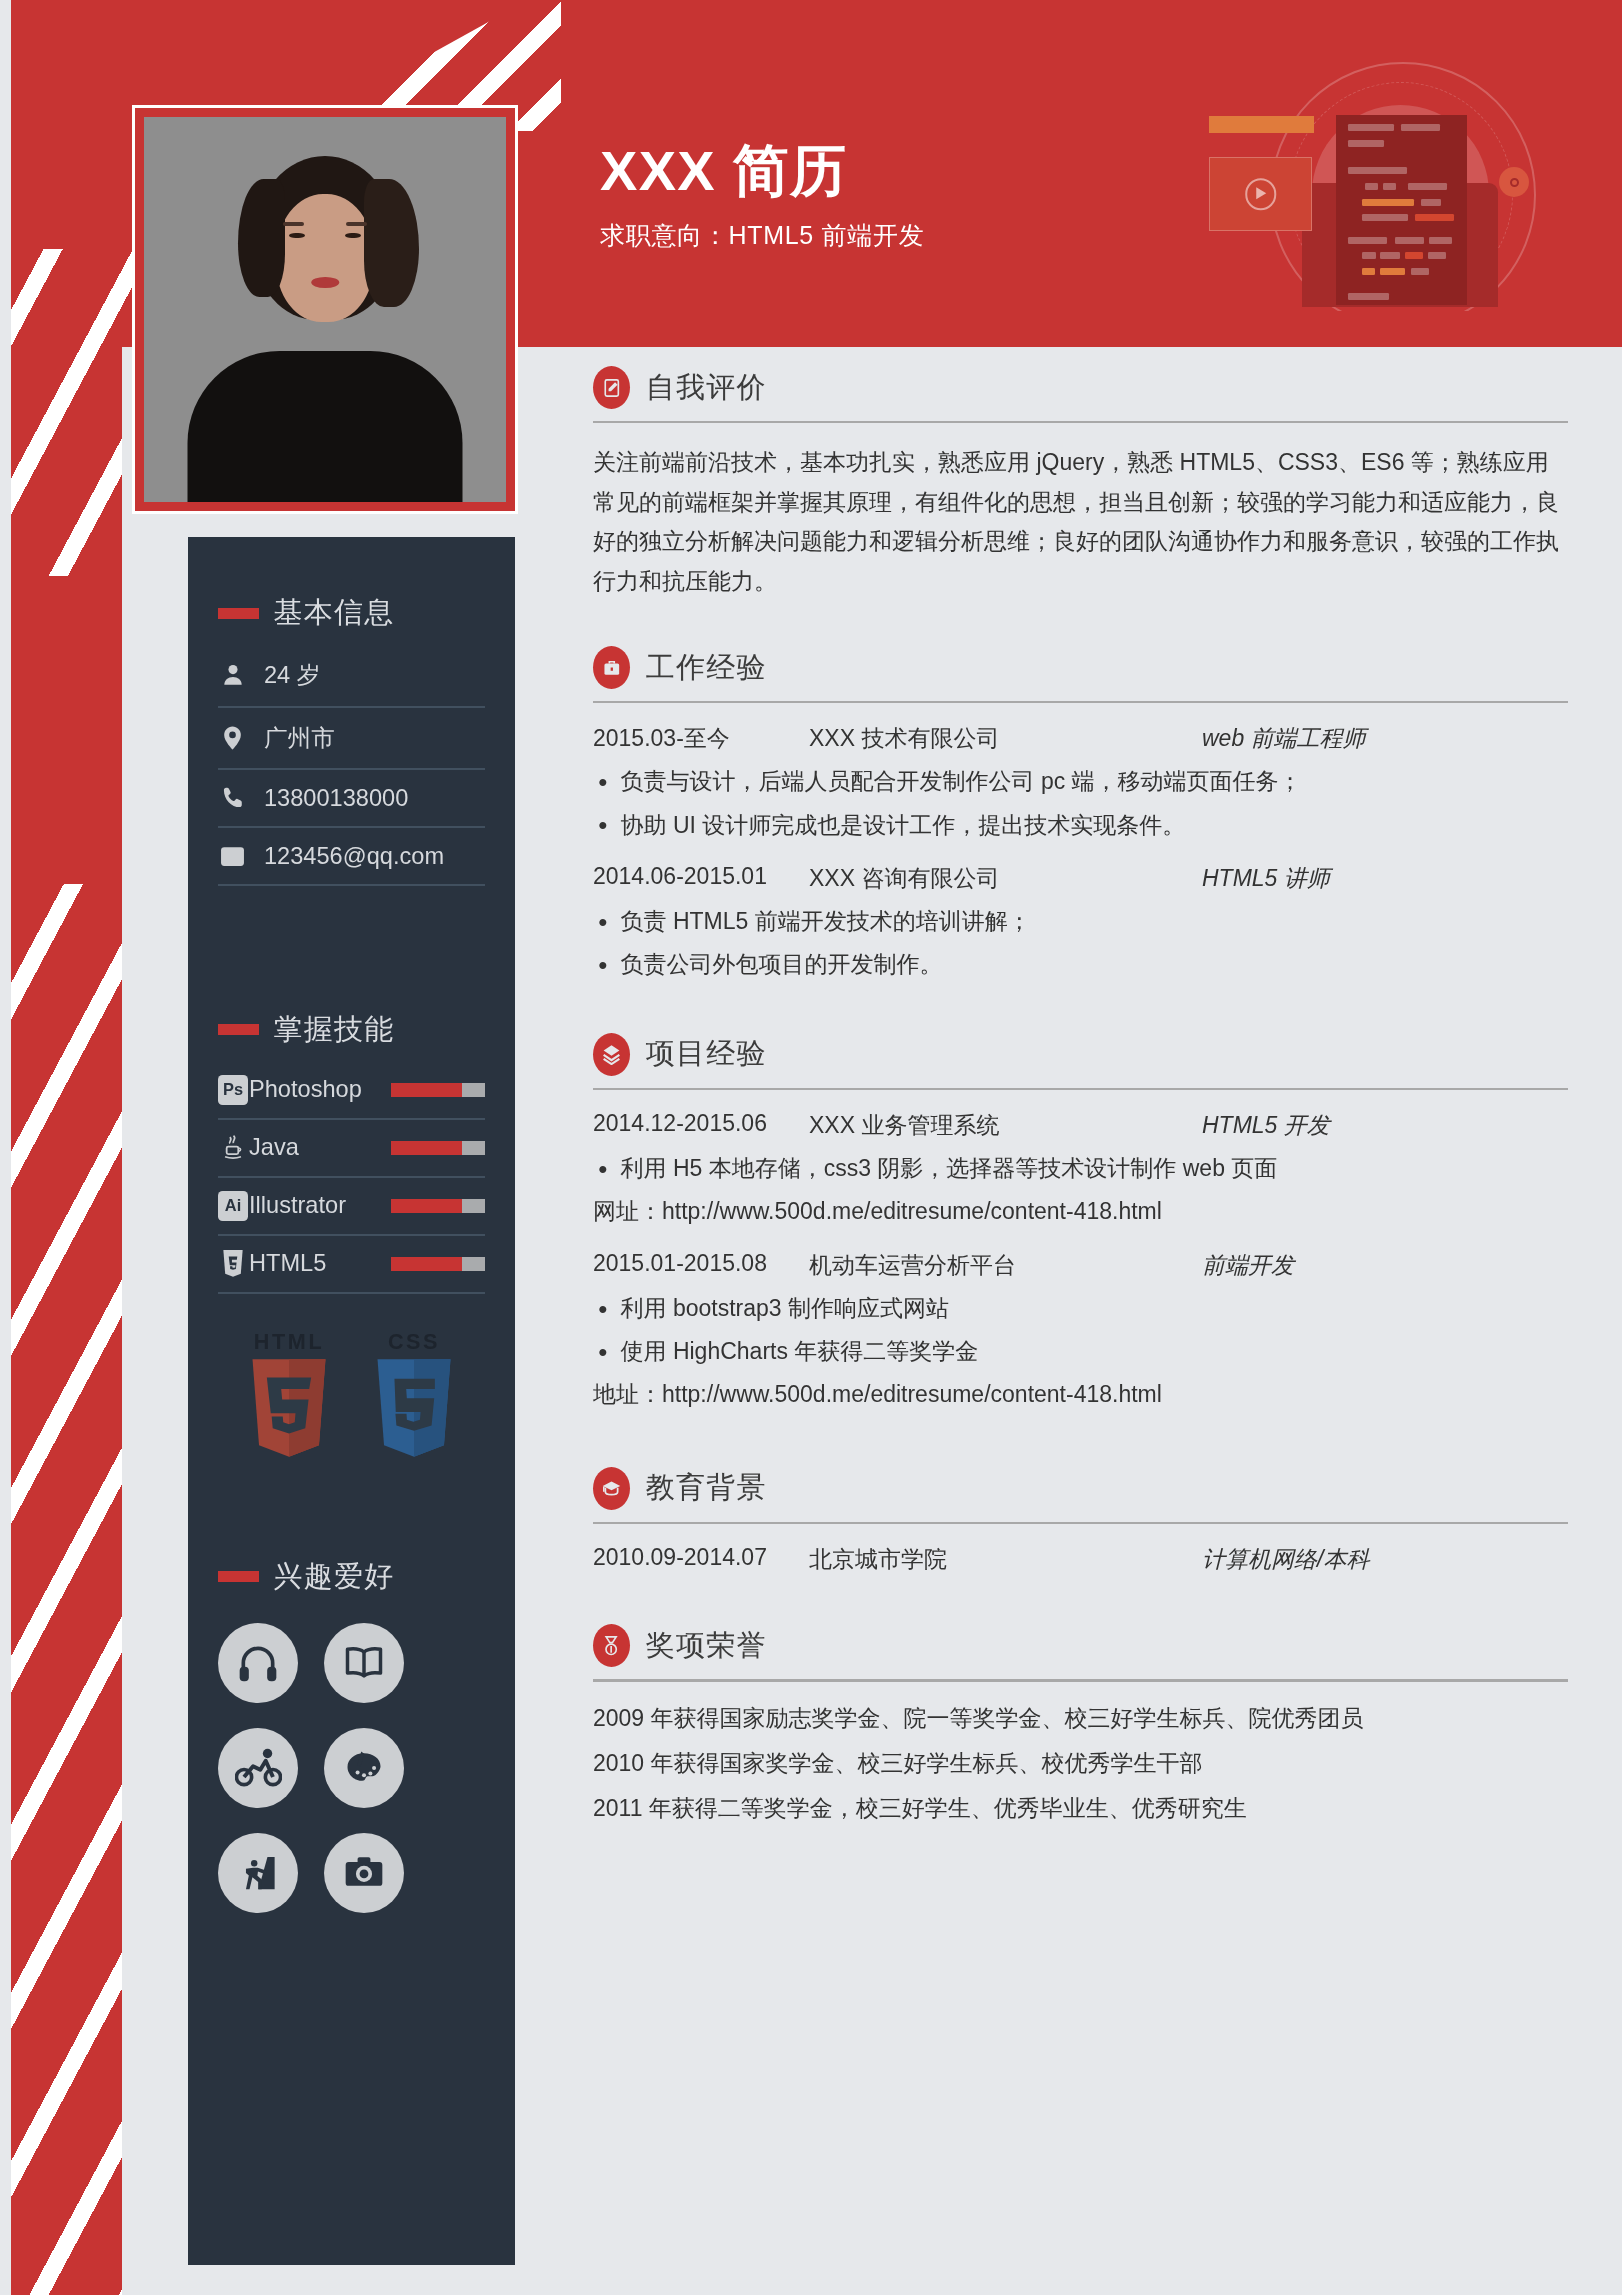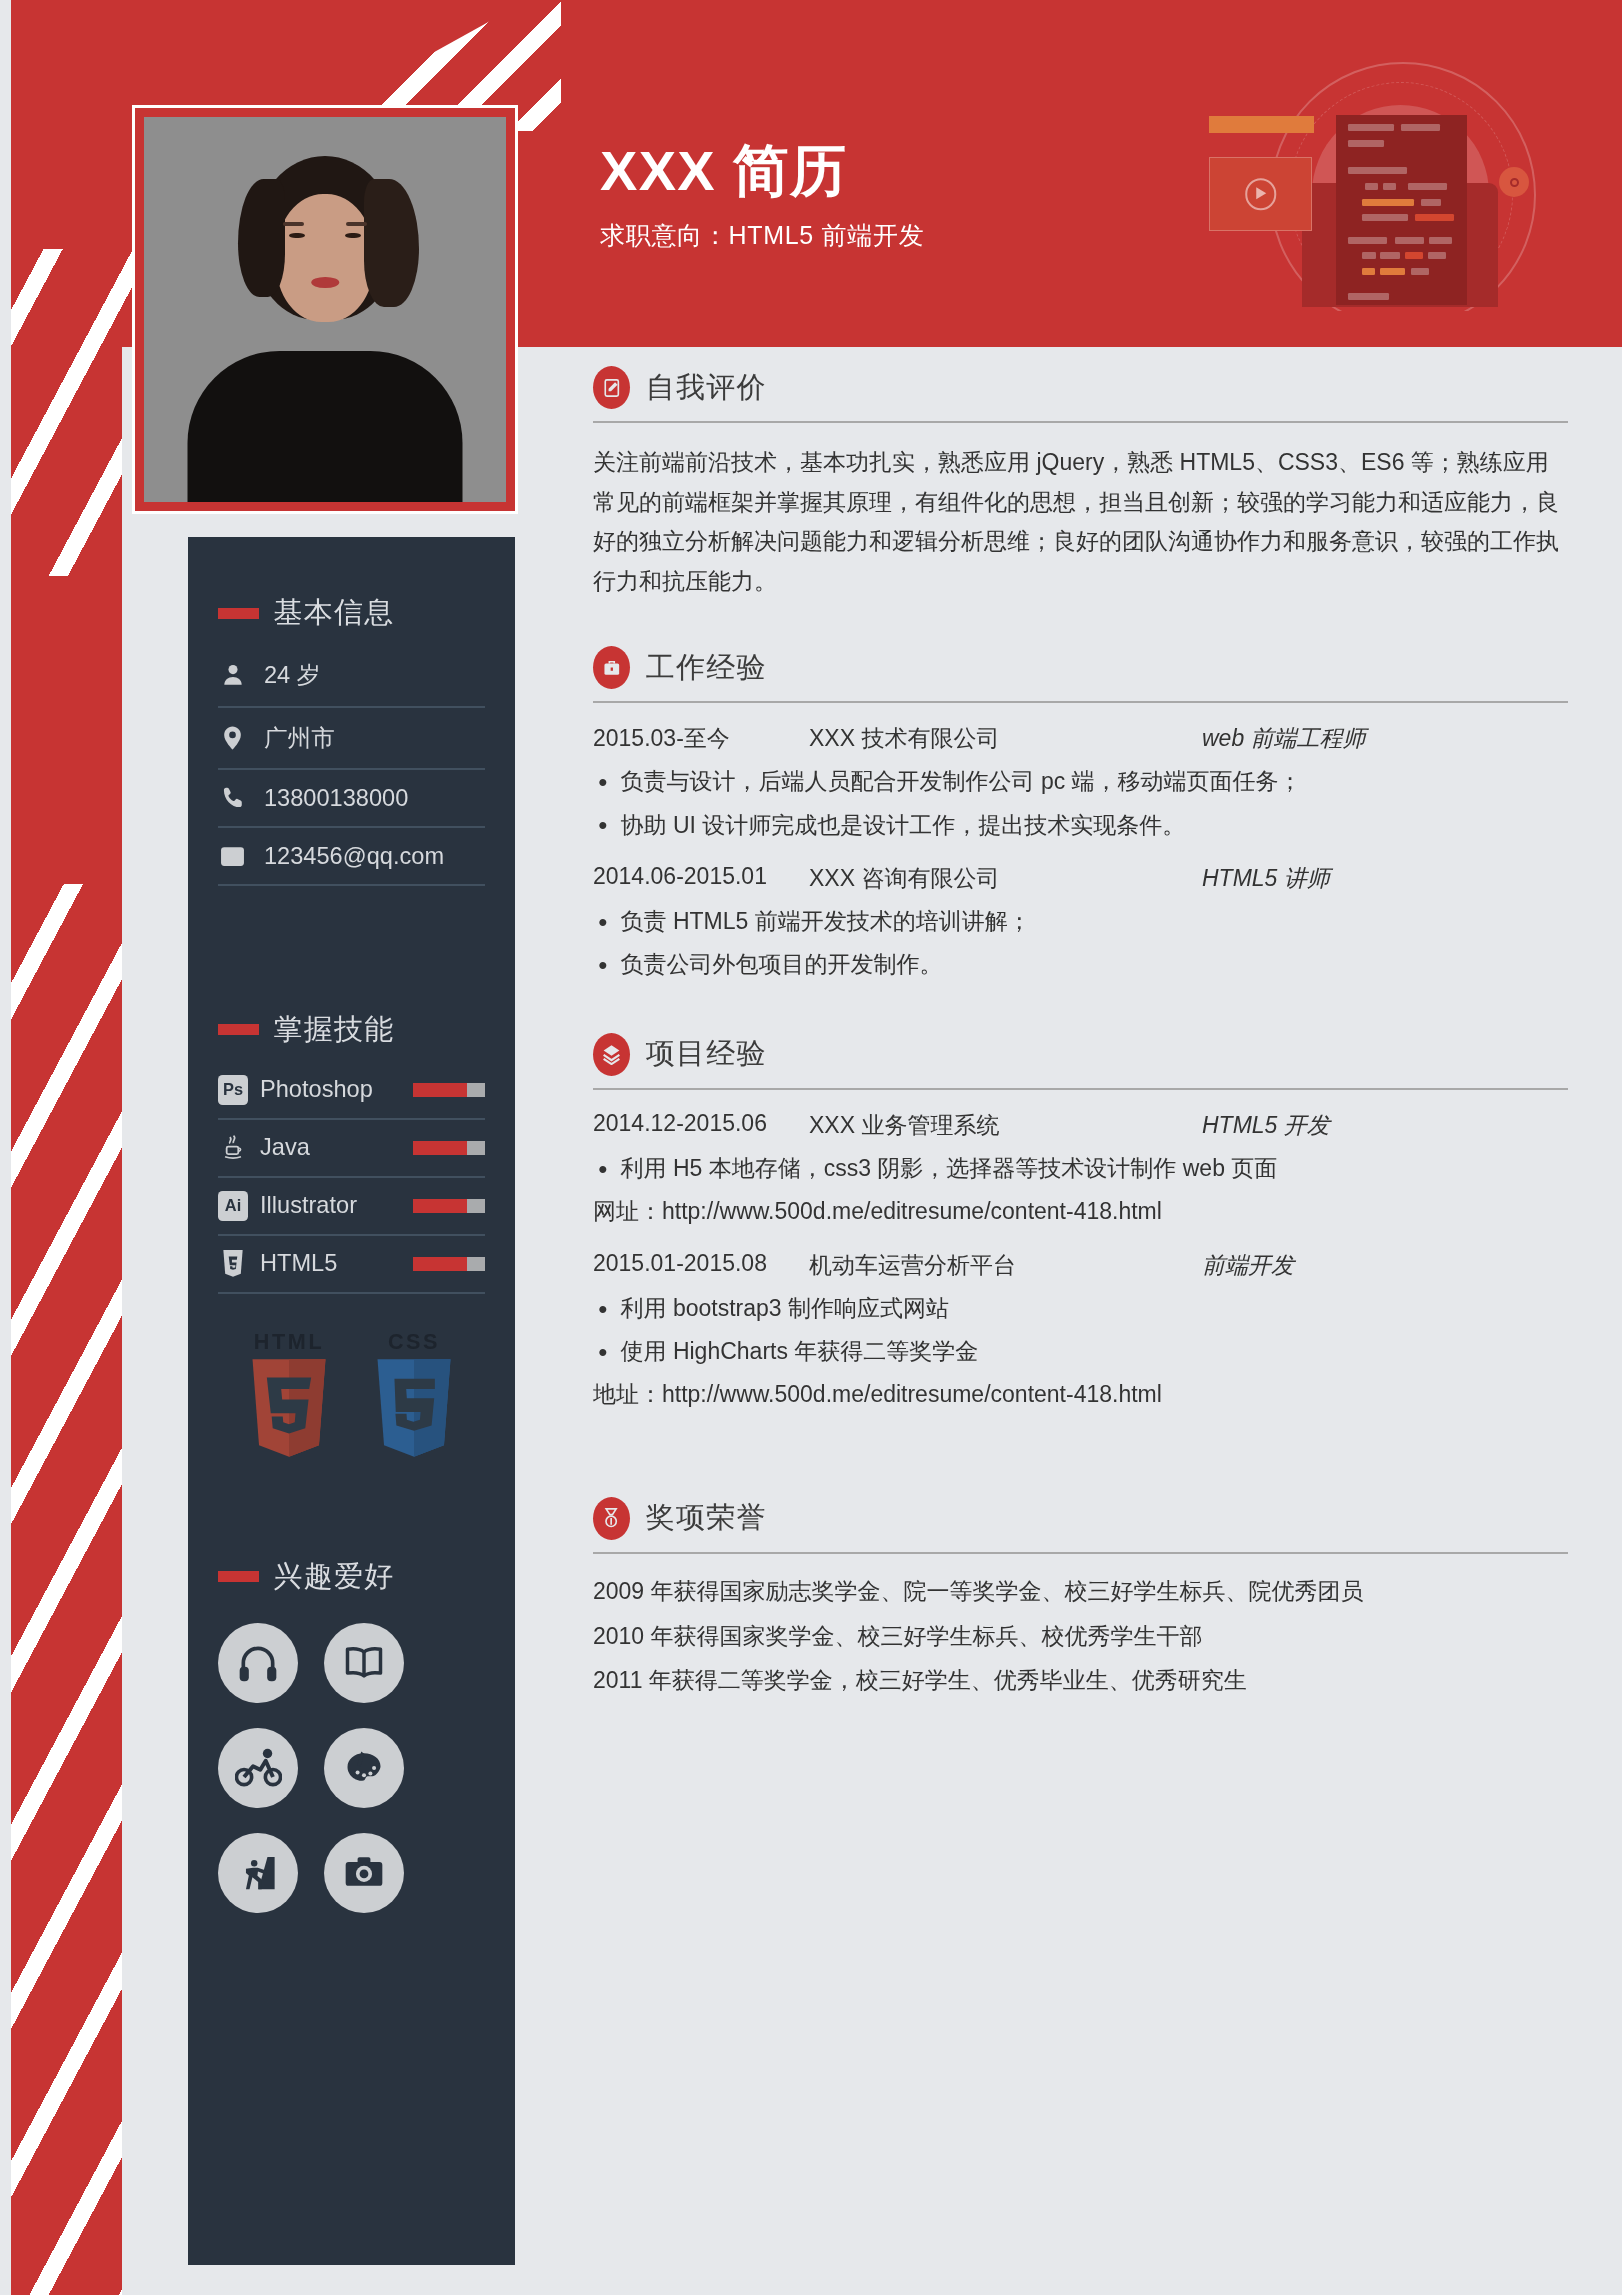--- a/index.html
+++ b/index.html
@@ -144,21 +144,21 @@
     display:flex; align-items:center; gap:17px;
     margin:0 30px; padding:14.4px 0;
     border-bottom:2px solid #41505F;
     color:#D6D9DD; font-size:23.6px;
   }
   .sb-row:first-of-type { }
   .sb-ico { width:29px; flex:0 0 29px; display:flex; align-items:center; justify-content:center; }
   .sb-ico svg { display:block; }
 
   .skill-row {
-    display:flex; align-items:center; gap:12px;
+    display:flex; align-items:center; gap:1px;
     margin:0 30px; padding:13px 0;
     border-bottom:2px solid #41505F;
     color:#D6D9DD; font-size:23.6px;
   }
   .sk-badge {
     width:30px; height:30px; flex:0 0 30px; border-radius:4.6px;
     background:#CCCFD2; color:#29333F;
     font-size:16.4px; font-weight:bold; display:flex;
     align-items:center; justify-content:center;
   }
@@ -525,20 +525,41 @@
           <span class="eh-role">前端开发</span>
         </div>
         <div class="bullet">利用 bootstrap3 制作响应式网站</div>
         <div class="bullet">使用 HighCharts 年获得二等奖学金</div>
         <div class="url">地址：http://www.500d.me/editresume/content-418.html</div>
       </div>
     </div>
 
     <div style="height:34px"></div>
 
+    <div class="sec">
+      <div class="sec-head">
+        <div class="sec-badge">
+          <svg width="21" height="21" viewBox="0 0 24 24">
+              <path d="M12 4L2 9l10 5 10-5z" fill="#E6E8EB"></path>
+              <path d="M5 11v5c0 1.7 3.1 3 7 3s7-1.3 7-3v-5" fill="none" stroke="#E6E8EB" stroke-width="2"></path>
+              <path d="M3.2 9.8v6" stroke="#E6E8EB" stroke-width="1.8"></path>
+            </svg>
+        </div>
+        <div class="sec-title">教育背景</div>
+      </div>
+      <div class="sec-rule"></div>
+
+      <div class="entry">
+        <div class="entry-hd">
+          <span class="eh-date">2010.09-2014.07</span>
+          <span class="eh-org">北京城市学院</span>
+          <span class="eh-role">计算机网络/本科</span>
+        </div>
+      </div>
+    </div>
 
     <div style="height:30px"></div>
 
     <div class="sec">
       <div class="sec-head">
         <div class="sec-badge">
           <svg width="18.3" height="22" viewBox="0 0 22 26">
               <path d="M5 2h12l-4.5 7h-3z" fill="none" stroke="#E6E8EB" stroke-width="2"></path>
               <circle cx="11" cy="17" r="6.2" fill="none" stroke="#E6E8EB" stroke-width="2"></circle>
               <path d="M11 13v8" stroke="#E6E8EB" stroke-width="2"></path>

